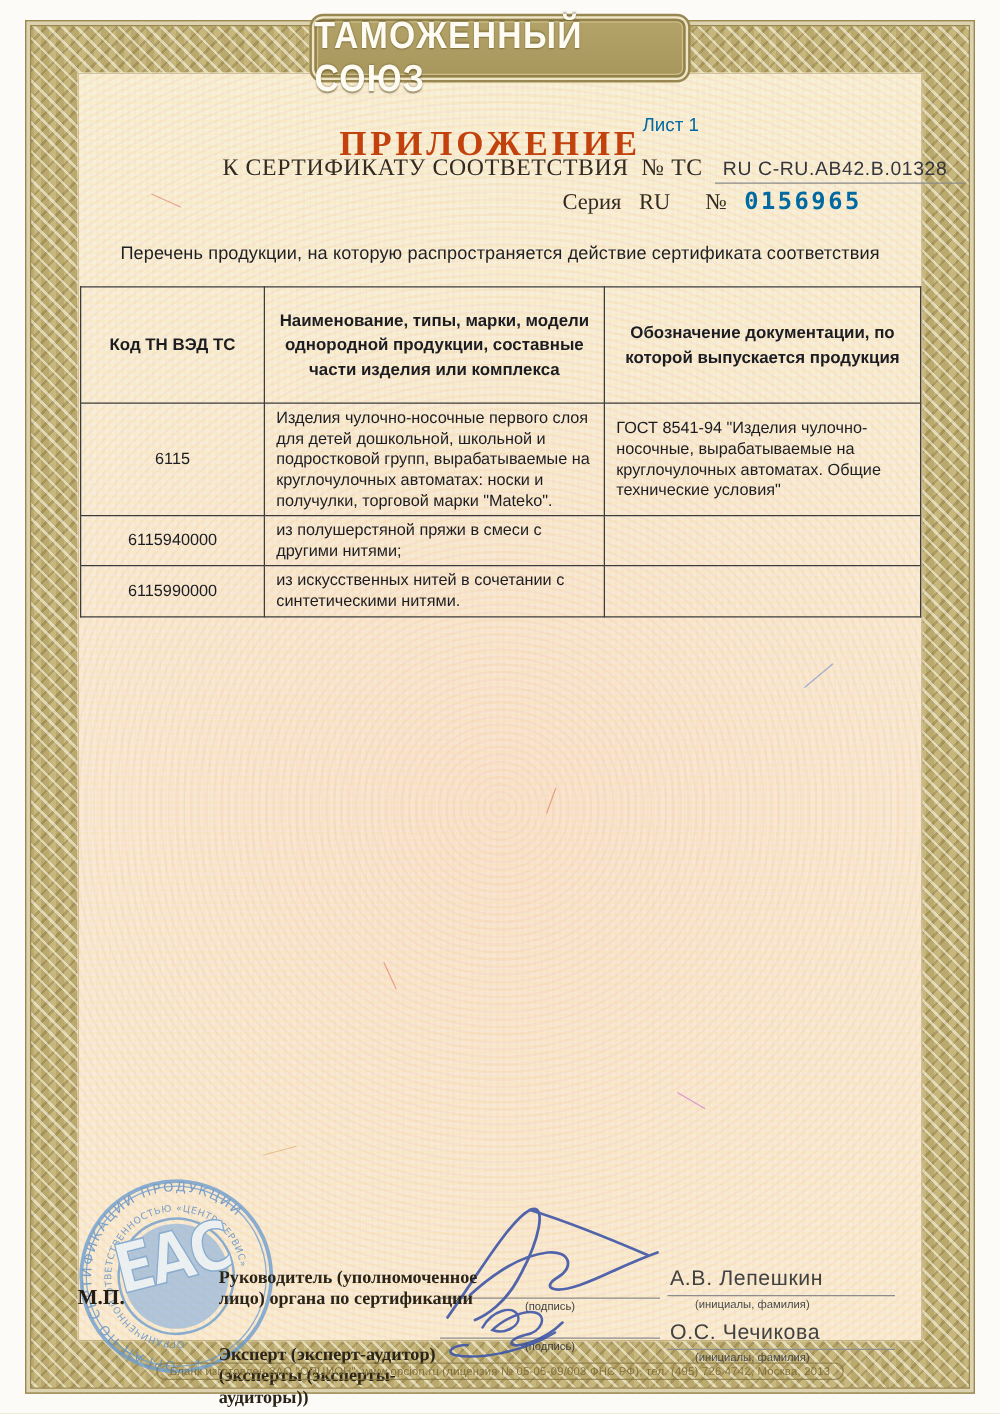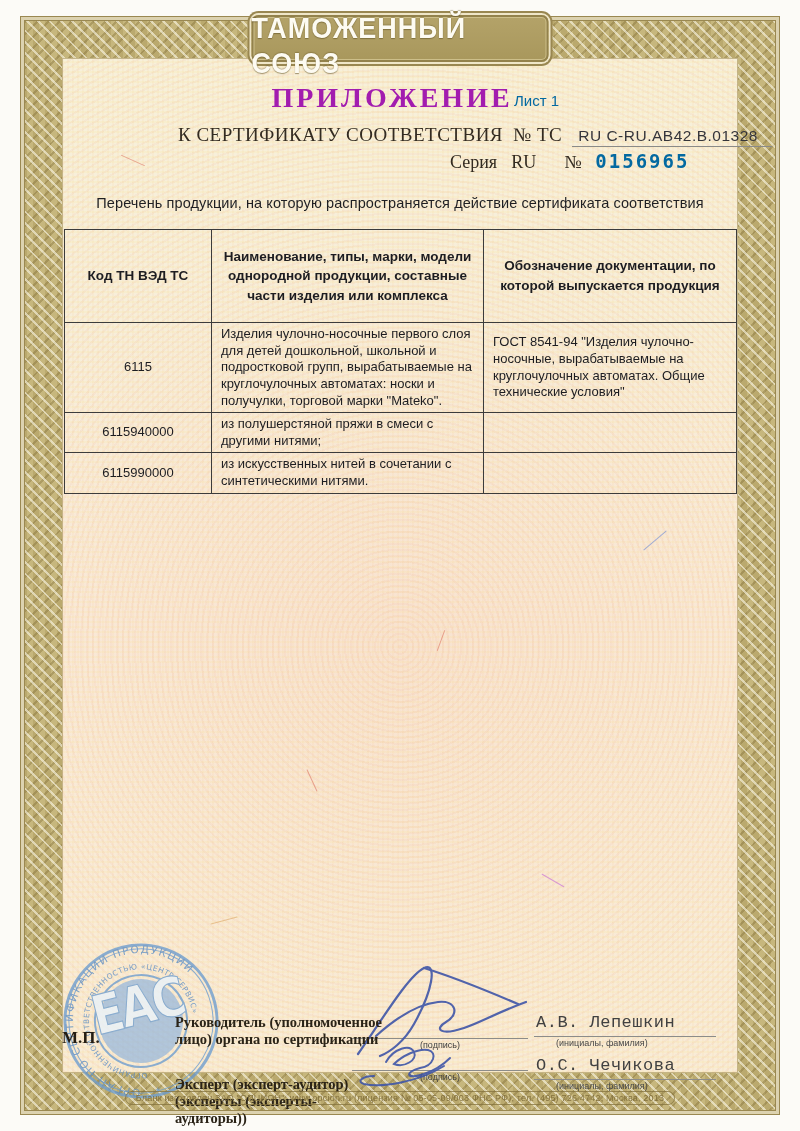--- a/index.html
+++ b/index.html
@@ -48,23 +48,23 @@
   }
   .banner span{
     color:#fdfbf2;font-weight:bold;font-size:27px;letter-spacing:1px;
     font-family:"Liberation Sans",sans-serif;
     text-shadow:0 1px 1px rgba(90,75,30,.55), 0 -1px 1px rgba(90,75,30,.35);
     transform:scaleY(1.12);
   }
 
   
   .doc-title{
-    left:0;top:82px;width:784px;text-align:center;
+    left:0;top:100px;width:784px;text-align:center;
     font-family:"Liberation Serif",serif;font-weight:600;font-size:28px;
-    letter-spacing:3px;color:#a21caf;
+    letter-spacing:3px;color:#c2410c;
   }
   .sheet-no{left:514px;top:92px;font-size:15px;color:#0369a1;}
   .cert-line{
     left:178px;top:124px;display:flex;align-items:baseline;gap:10px;
     font-family:"Liberation Serif",serif;font-size:19px;color:#332b21;
     letter-spacing:.5px;white-space:nowrap;text-align:center;
   }
   .cert-number{
     font-family:"Liberation Sans",sans-serif;font-size:15.5px;color:#35353b;
     letter-spacing:.5px;border-bottom:1px solid #8a8a88;padding:0 14px 1px 6px;
@@ -105,21 +105,21 @@
   
   .mp{left:62px;top:1028px;font-family:"Liberation Serif",serif;font-weight:bold;
       font-size:17px;color:#241d13;z-index:4;}
   .role{
     left:175px;width:210px;font-family:"Liberation Serif",serif;font-weight:600;
     font-size:14.5px;color:#2a2317;line-height:1.18;z-index:4;
   }
   .sig-line{border-top:1px solid #8c8c8a;height:0;z-index:2;}
   .sig-caption{font-size:9px;color:#3f3f3f;text-align:center;z-index:2;}
   .fio{
-    font-family:Liberation Mono, monospace;font-size:17px;color:#414141;
+    font-family:Liberation Sans, sans-serif;font-size:17px;color:#414141;
     letter-spacing:.5px;z-index:2;white-space:nowrap;
   }
   .fio-caption{font-size:9px;color:#4a4a4a;z-index:2;}
   .ink{position:absolute;z-index:3;}
   .stamp{position:absolute;left:58px;top:938px;opacity:.8;z-index:1;}
 
   
   .imprint{
     left:0;top:1087px;width:800px;text-align:center;z-index:6;
   }

